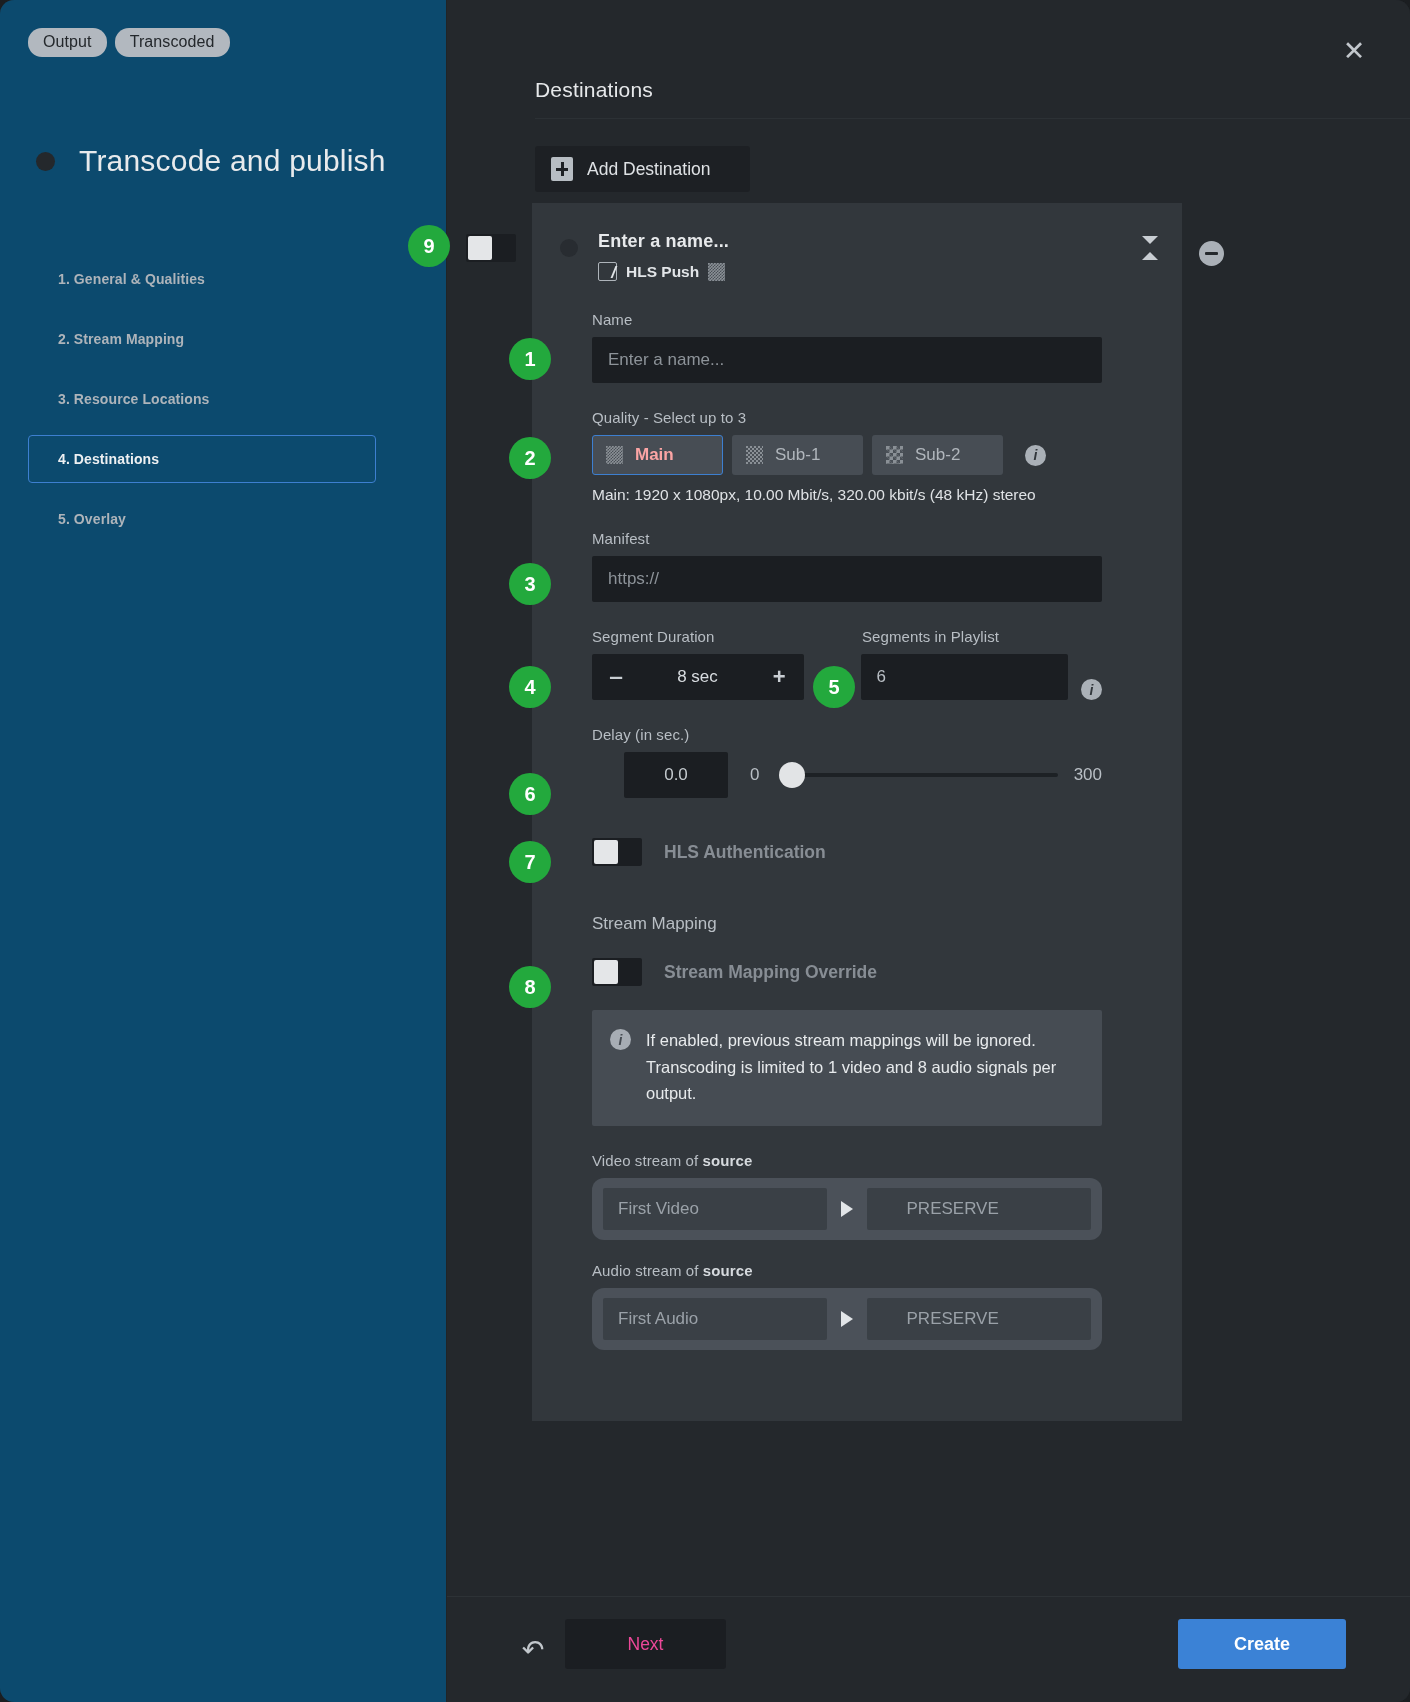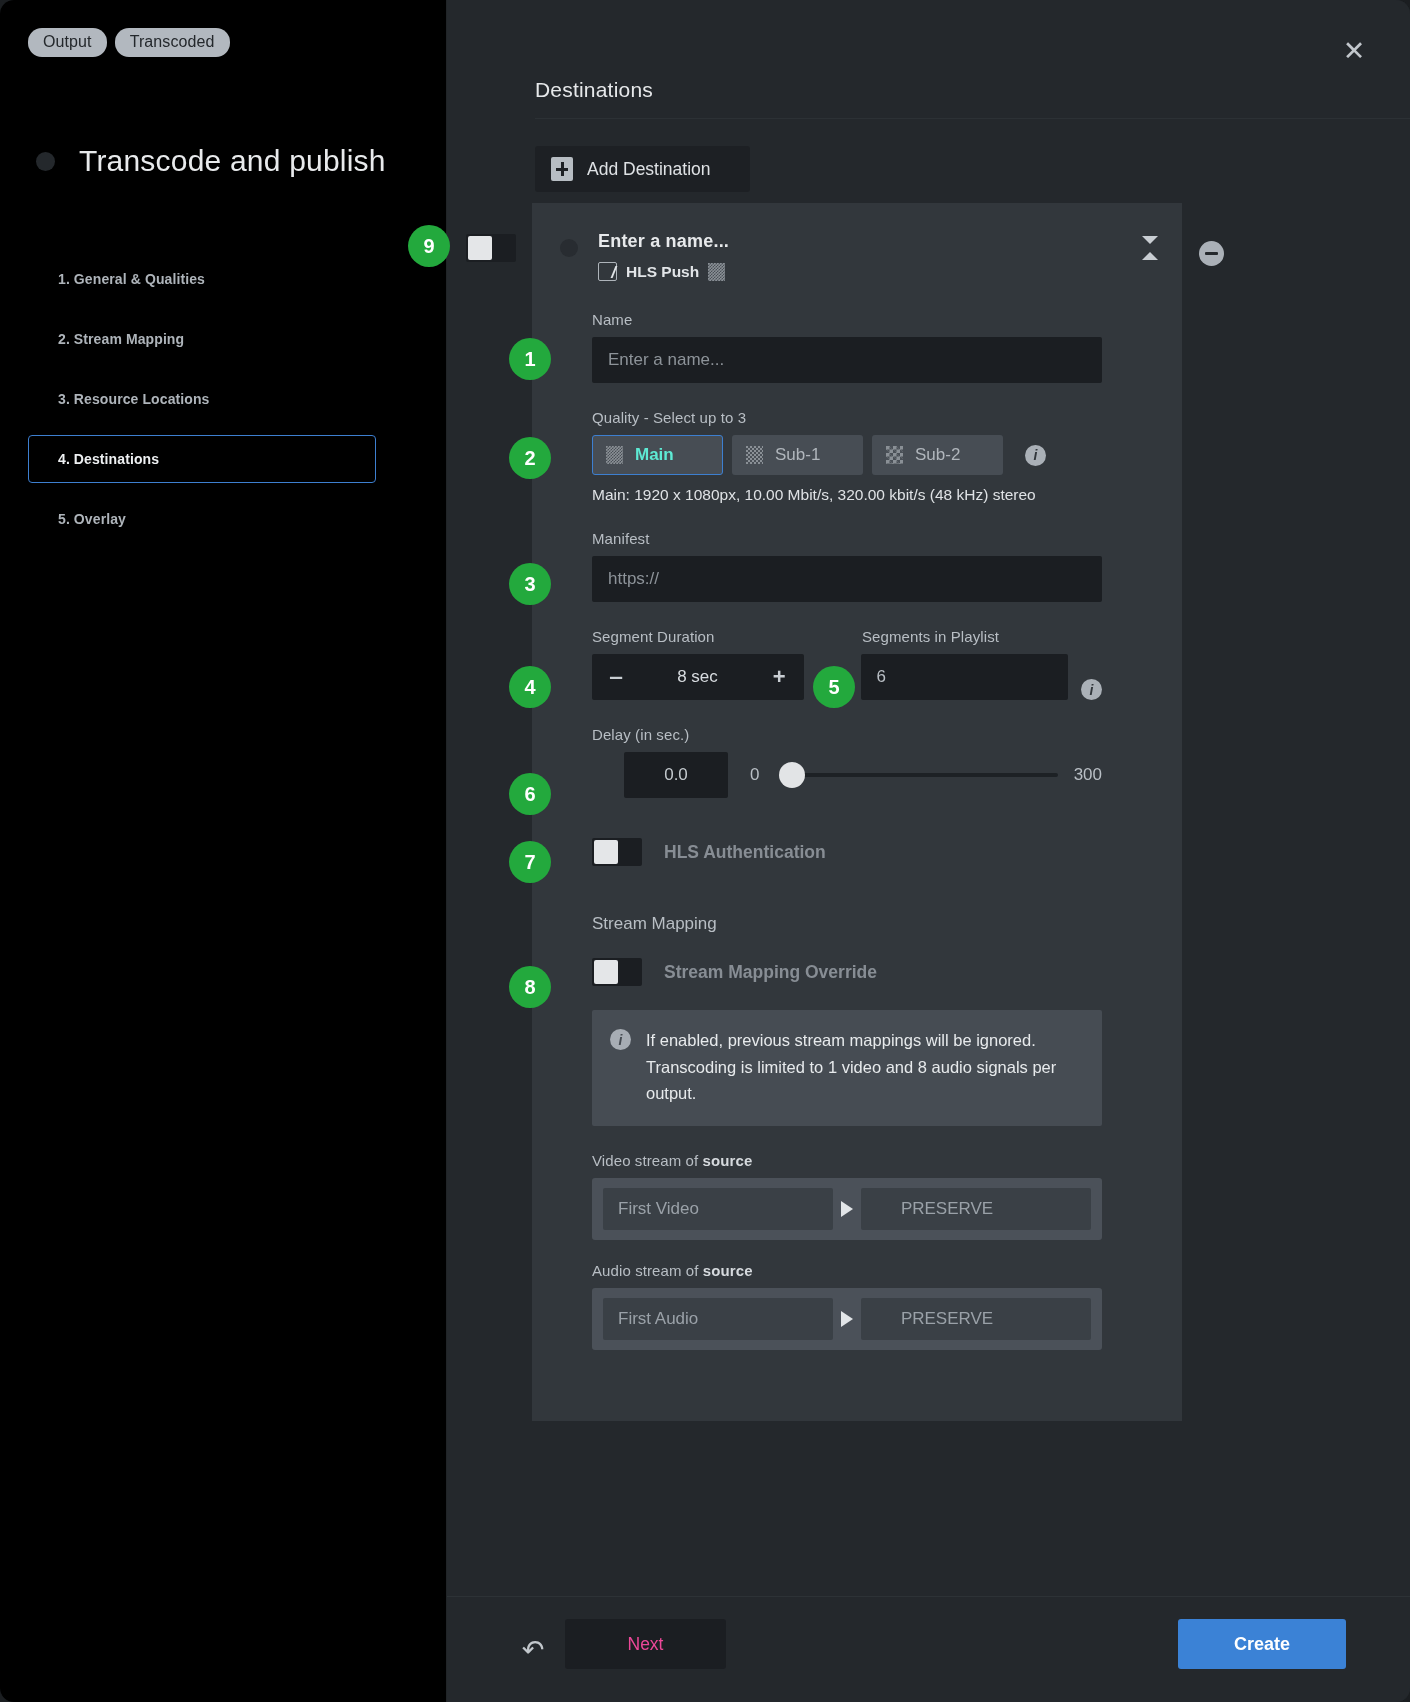--- a/index.html
+++ b/index.html
@@ -14,21 +14,21 @@
     width: 1410px; height: 1702px;
     background: #22262a;
     border-radius: 14px;
     overflow: hidden;
   }
 
   
   #sidebar {
     position: absolute; left: 0; top: 0;
     width: 447px; height: 1702px;
-    background: #000000;
+    background: #0c4a6e;
     border-right: 1px solid #202427;
   }
   .pill-row { position: absolute; left: 28px; top: 28px; display: flex; gap: 8px; }
   .pill {
     background: #b2b8bf; color: #24282c;
     border-radius: 14px; padding: 5px 15px 6px 15px;
     font-size: 16px; font-weight: 400; letter-spacing: .1px;
     white-space: nowrap;
   }
   #wizard-title {
@@ -157,21 +157,21 @@
   .spacer-26 { height: 26px; }
 
   
   #quality-row { display: flex; align-items: center; gap: 9px; }
   .qchip {
     height: 40px; width: 131px; border-radius: 3px;
     background: #474d54; border: 1px solid transparent;
     display: flex; align-items: center; gap: 12px; padding-left: 13px;
     color: #b0b6bc; font-size: 17px; cursor: pointer;
   }
-  .qchip.sel { border-color: #3d7fd0; color: #5eead4; font-weight: bold; background: #474d54; }
+  .qchip.sel { border-color: #3d7fd0; color: #fca5a5; font-weight: bold; background: #474d54; }
   .info-i {
     width: 21px; height: 21px; border-radius: 50%;
     background: #aab0b7; color: #32373c;
     font-size: 14px; font-weight: bold; font-style: italic;
     display: flex; align-items: center; justify-content: center;
     flex: 0 0 auto; margin-left: 13px; cursor: pointer;
   }
   #quality-desc { margin-top: 11px; font-size: 15.5px; color: #dfe2e5; }
 
   
@@ -219,22 +219,22 @@
   }
   .note .ic {
     width: 21px; height: 21px; border-radius: 50%; background: #a7adb4;
     color: #464c53; font-size: 14px; font-weight: bold; font-style: italic;
     display: flex; align-items: center; justify-content: center; flex: 0 0 auto; margin-top: 2px;
   }
   .note .tx { font-size: 16.5px; line-height: 1.62; color: #e7eaec; }
 
   
   .map-row {
-    width: 510px; height: 62px; background: #4b5159; border-radius: 3px;
-    display: flex; align-items: center; padding: 0 11px; gap: 2px;
+    width: 510px; height: 62px; background: #4b5159; border-radius: 12px;
+    display: flex; align-items: center; padding: 0 11px; gap: 8px;
   }
   .map-cell {
     height: 42px; background: #3a4046; border-radius: 2px;
     display: flex; align-items: center; padding-left: 15px;
     color: #9aa1a8; font-size: 17px;
   }
   .map-cell.a { width: 232px; }
   .map-cell.b { width: 232px; padding-left: 40px; }
   .map-arrow {
     width: 24px; display: flex; align-items: center; justify-content: center;

